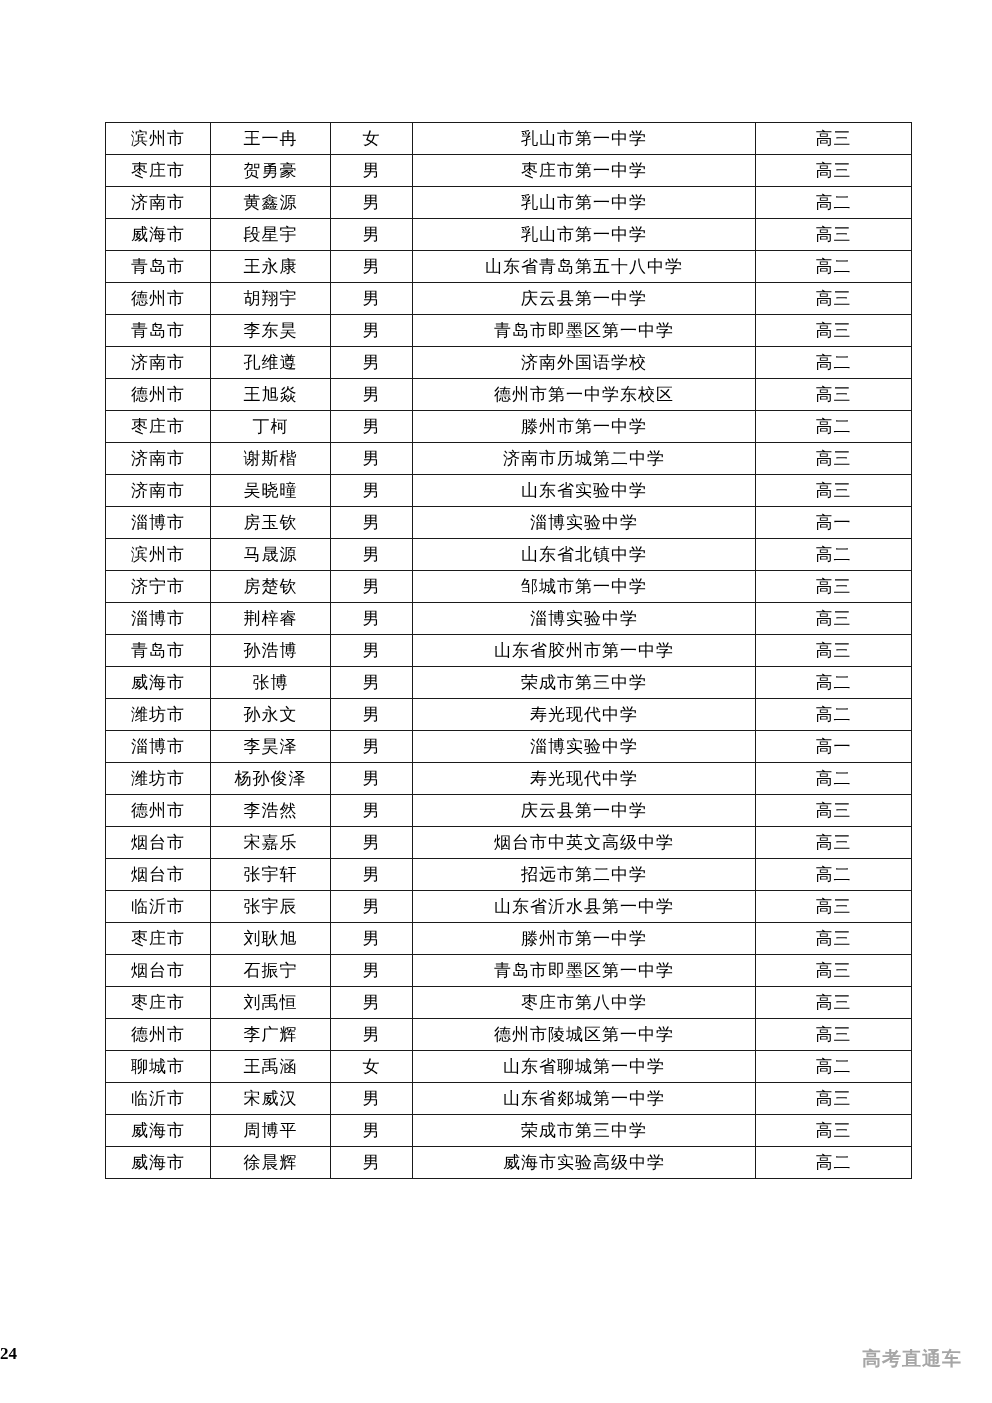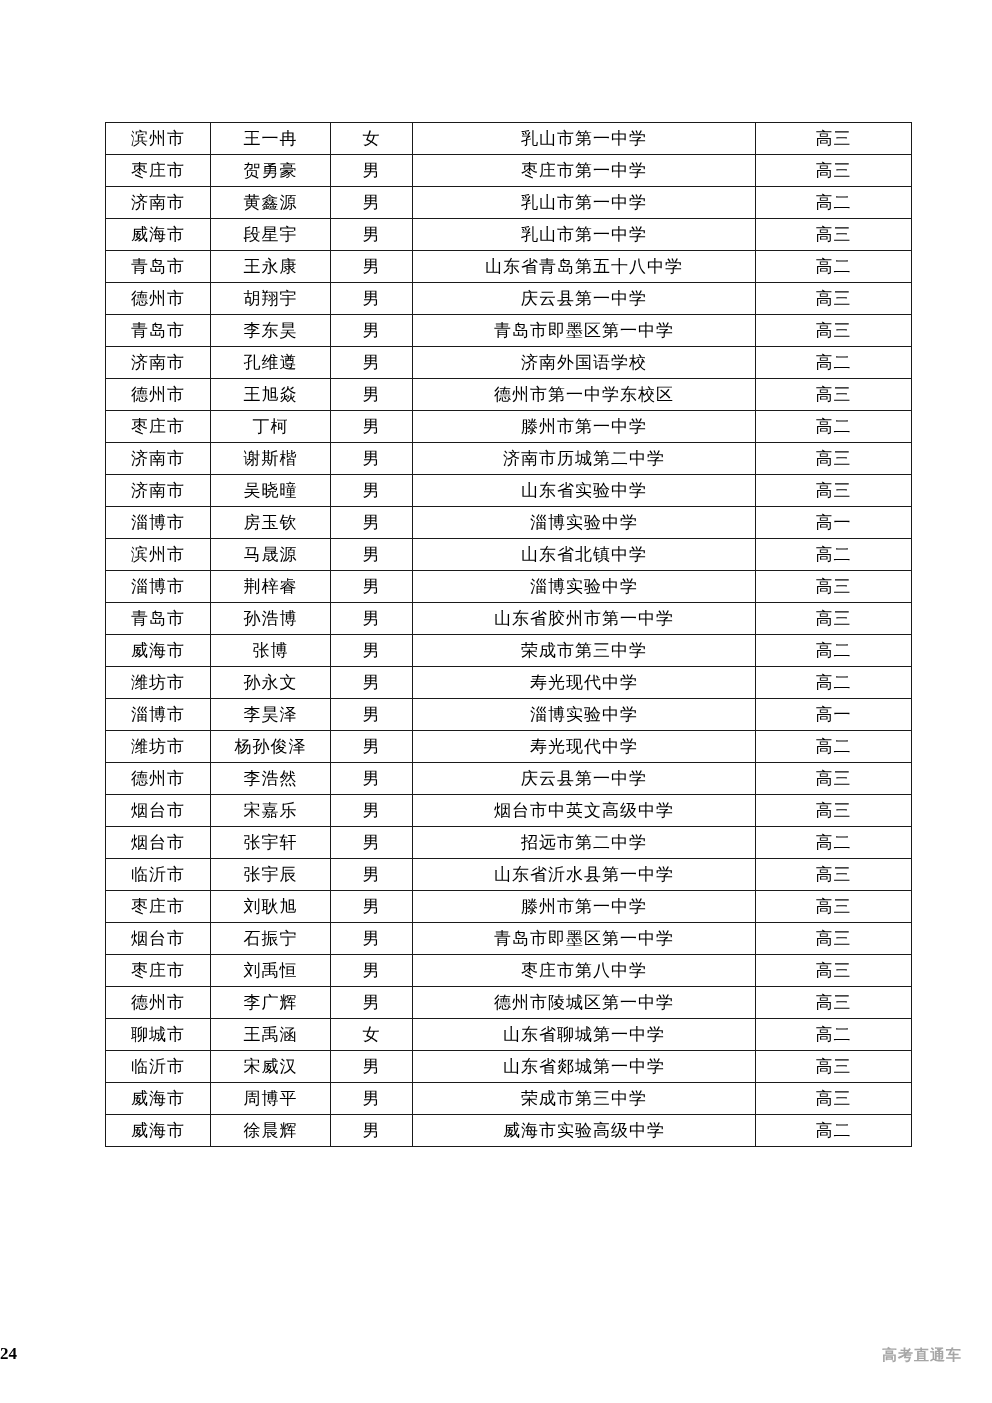--- a/index.html
+++ b/index.html
@@ -48,21 +48,21 @@
     text-align: left;
     font-size: 17px;
     color: #000000;
     font-weight: bold;
   }
   .watermark {
     position: absolute;
     right: 30px;
     top: 1346px;
     font-family: "Liberation Sans", "DejaVu Sans", sans-serif;
-    font-size: 15px;
+    font-size: 19px;
     font-weight: 600;
     color: #a6a6a6;
     letter-spacing: 1px;
   }
 </style>
 </head>
 <body>
 
 <div class="page">
 
@@ -167,20 +167,27 @@
           <td>高一</td>
         </tr>
         <tr>
           <td>滨州市</td>
           <td>马晟源</td>
           <td>男</td>
           <td>山东省北镇中学</td>
           <td>高二</td>
         </tr>
         <tr>
+          <td>济宁市</td>
+          <td>房楚钦</td>
+          <td>男</td>
+          <td>邹城市第一中学</td>
+          <td>高三</td>
+        </tr>
+        <tr>
           <td>淄博市</td>
           <td>荆梓睿</td>
           <td>男</td>
           <td>淄博实验中学</td>
           <td>高三</td>
         </tr>
         <tr>
           <td>青岛市</td>
           <td>孙浩博</td>
           <td>男</td>

